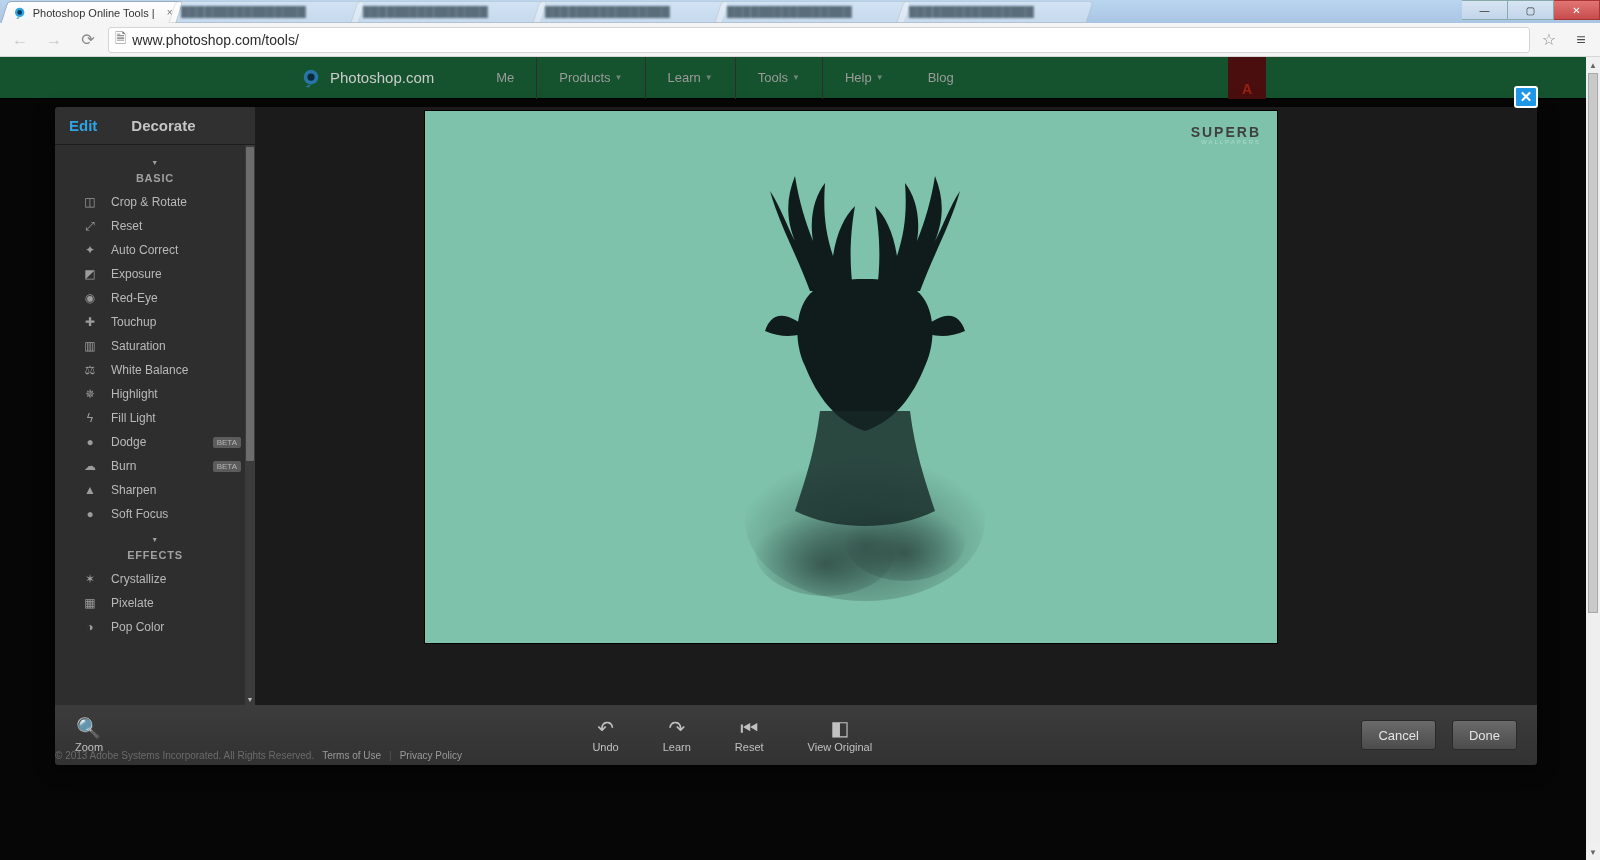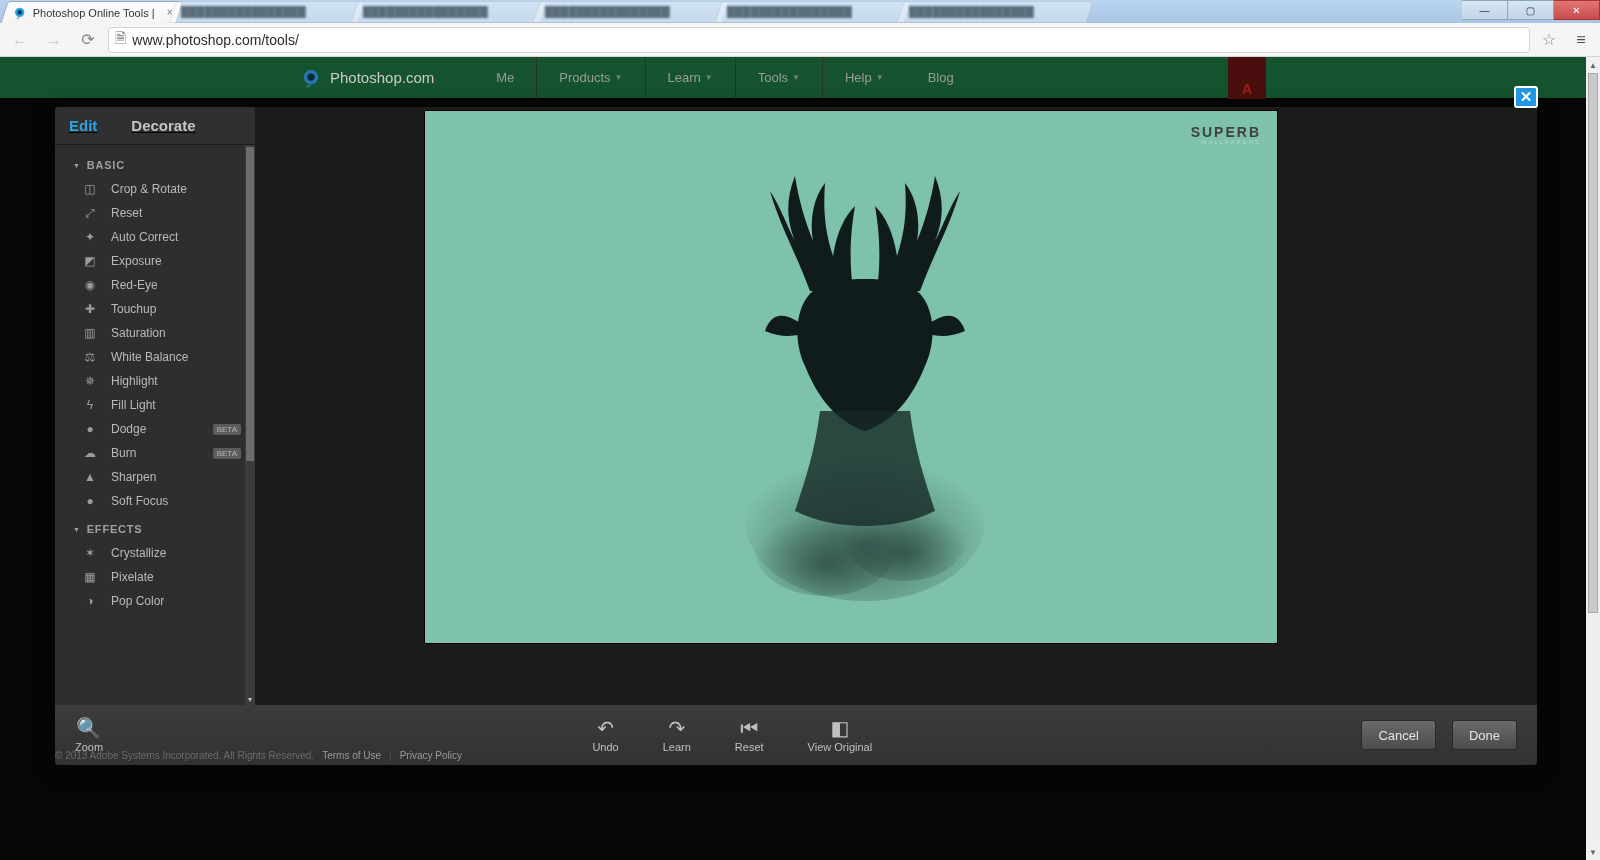--- a/index.html
+++ b/index.html
@@ -55,29 +55,29 @@
   .editor-header .logo { width:22px; height:22px; margin-right:8px;}
   .editor-header .title { color:#e9e9e9; font-size:14px; font-weight:700; letter-spacing:1.2px;}
   .hdr-tools { margin-left:auto; display:flex; gap:6px;}
   .hdr-btn { width:34px; height:24px; background:linear-gradient(#6a6a6a,#505050); border:1px solid #2b2b2b; border-radius:2px; display:flex; align-items:center; justify-content:center; color:#ddd; font-size:12px;}
   .hdr-btn.with-caret{ width:44px;}
 
   .editor-body { flex:1; display:flex; min-height:0;}
 
   
   .sidebar { width:200px; background:#2e2e2e; display:flex; flex-direction:column;}
-  .mode-tabs { height:38px; display:flex; align-items:center; padding:0 14px; gap:34px; border-bottom:1px solid #1c1c1c; background:#303030;text-decoration:underline;}
+  .mode-tabs { height:38px; display:flex; align-items:center; padding:0 14px; gap:34px; border-bottom:1px solid #1c1c1c; background:#303030;}
   .mode-tab { font-size:15px; font-weight:600; color:#c4c4c4; cursor:pointer;}
   .mode-tab.active { color:#2ea3e6;}
   .tool-scroll { flex:1; position:relative; padding:4px 0; overflow:hidden;}
   .side-scroll { position:absolute; top:0; right:0; bottom:0; width:10px; background:#3b3b3b;}
   .side-scroll .sthumb{ position:absolute; left:1px; right:1px; top:2px; height:56%; background:#6c6c6c; border-radius:1px;}
   .side-scroll .sarrow{ position:absolute; left:0; right:0; height:12px; display:flex; align-items:center; justify-content:center; font-size:7px; color:#bbb;}
   .side-scroll .sarrow.top{top:0;} .side-scroll .sarrow.bot{bottom:0;}
-  .sect-head { display:flex; align-items:center; gap:6px; padding:10px 18px 6px; color:#a0a0a0; font-size:11px; font-weight:700; letter-spacing:.8px;}
+  .sect-head { display:flex; align-items:center; gap:6px; padding:10px 18px 6px; color:#a0a0a0; font-size:11px; font-weight:700; letter-spacing:.8px;flex-direction:column;}
   .sect-head .tri { font-size:7px;}
   .tool-item { display:flex; align-items:center; gap:12px; padding:5px 26px; color:#b9b9b9; font-size:12px; position:relative;}
   .tool-item .ico { width:18px; display:flex; align-items:center; justify-content:center; font-size:12px; color:#9c9c9c;}
   .tool-item .badge { position:absolute; right:14px; font-size:8px; background:#5c5c5c; color:#b6b6b6; padding:1px 4px; border-radius:2px;}
 
   
   .canvas-wrap { flex:1; background:#1b1b1b; position:relative;}
   .canvas { position:absolute; left:170px; top:4px; width:852px; height:532px; background:#7ec2ab; box-shadow:0 0 0 1px #000;}
   .wm { position:absolute; top:14px; right:16px; text-align:right; line-height:1;}
   .wm .l1 { color:#404040; font-size:14px; font-weight:800; letter-spacing:2px;}

